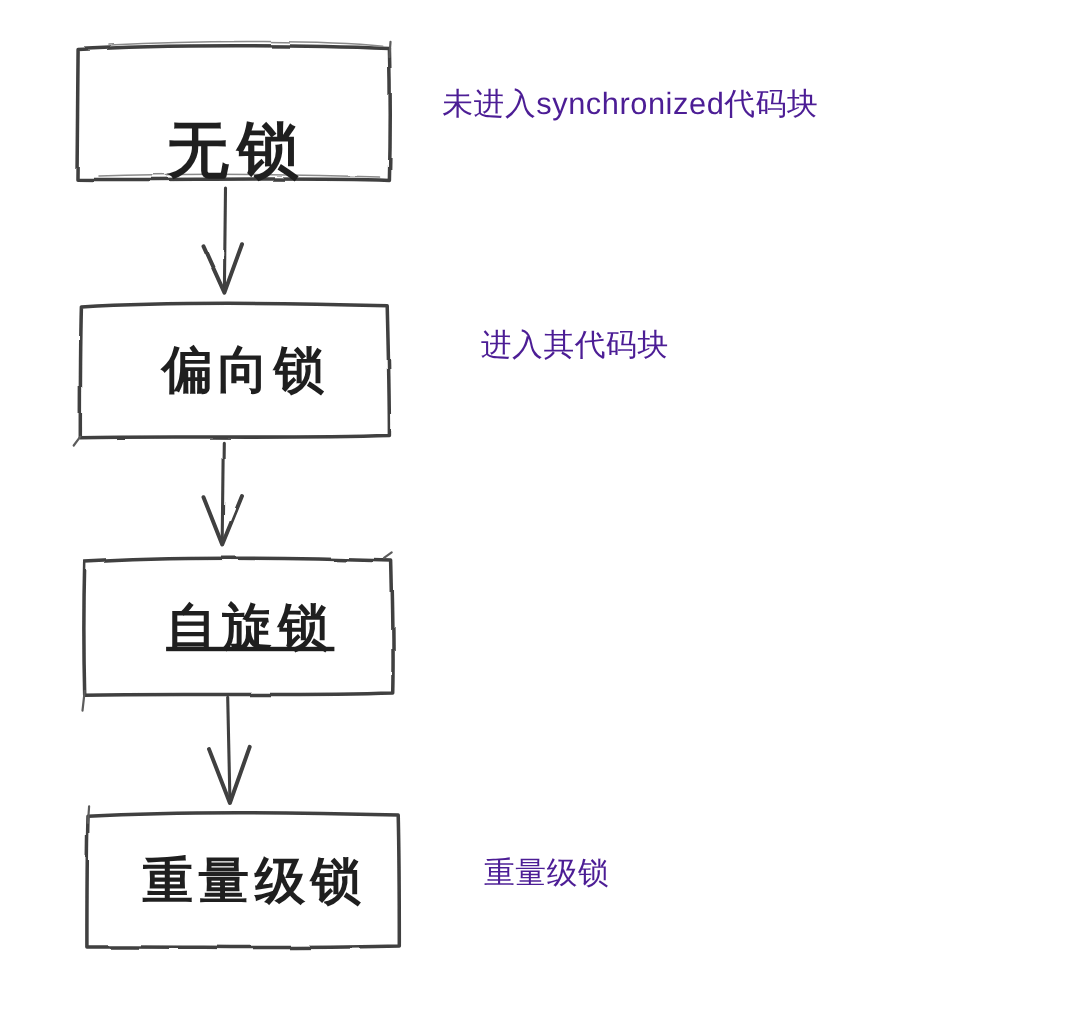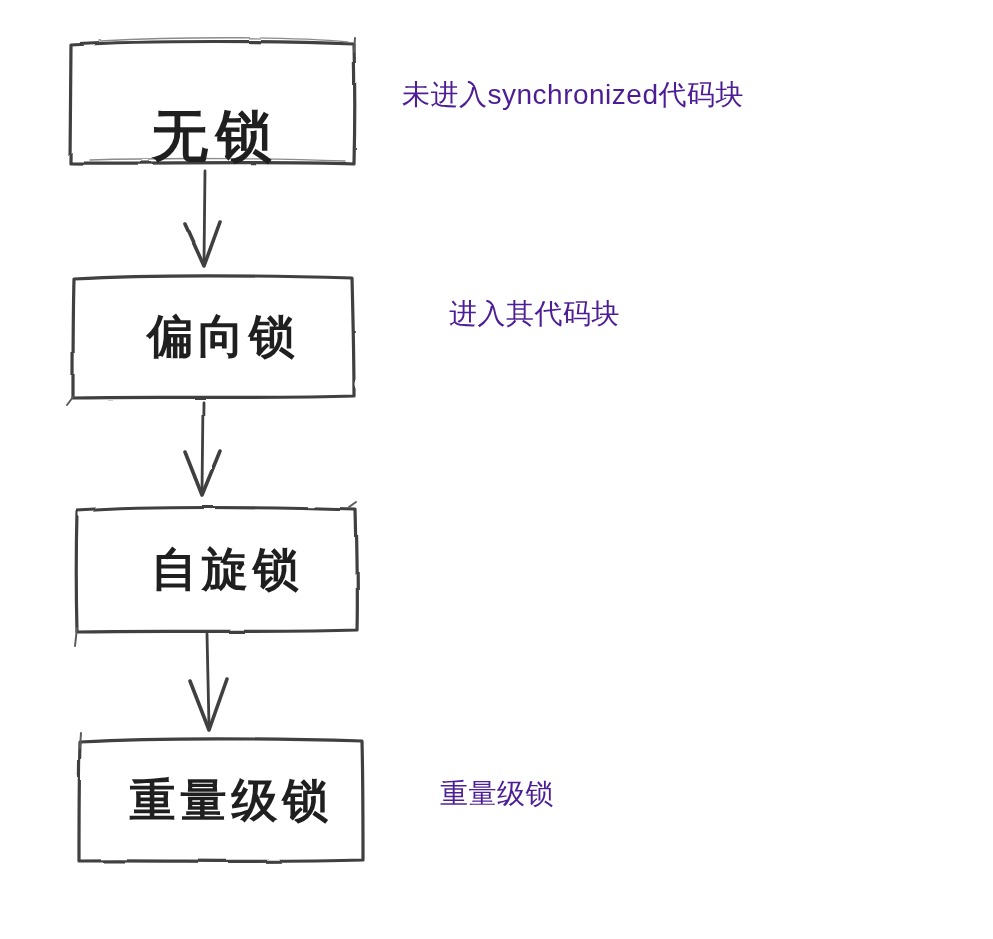--- a/index.html
+++ b/index.html
@@ -31,24 +31,24 @@
     padding-left:22px; 
     white-space:nowrap;
   }
   .annotation{
     position:absolute;color:#4c1d95;font-size:28px;font-weight:500;
     letter-spacing:0.5px;white-space:nowrap;line-height:1.2;
   }
   
   .n0{left:69px;top:41px;width:286px;height:126px;font-size:56px;letter-spacing:8px;padding-left:8px;margin-top:33px;}
   .n1{left:72px;top:276px;width:281px;height:122px;}
-  .n2{left:75px;top:508px;width:283px;height:124px;}
+  .n2{left:75px;top:508px;width:283px;height:124px;text-decoration:underline;}
   .n3{left:78px;top:739px;width:285px;height:123px;}
   .a0{left:402px;top:78px;}
-  .a1{left:449px;top:297px;}
+  .a1{left:437px;top:297px;}
   .a2{left:462px;top:515px;}
   .a3{left:440px;top:777px;}
 </style>
 </head>
 <body>
 
 <div class="canvas">
 
   <svg class="sketch-layer" viewBox="0 0 993 939" xmlns="http://www.w3.org/2000/svg" aria-hidden="true">
     <defs>

